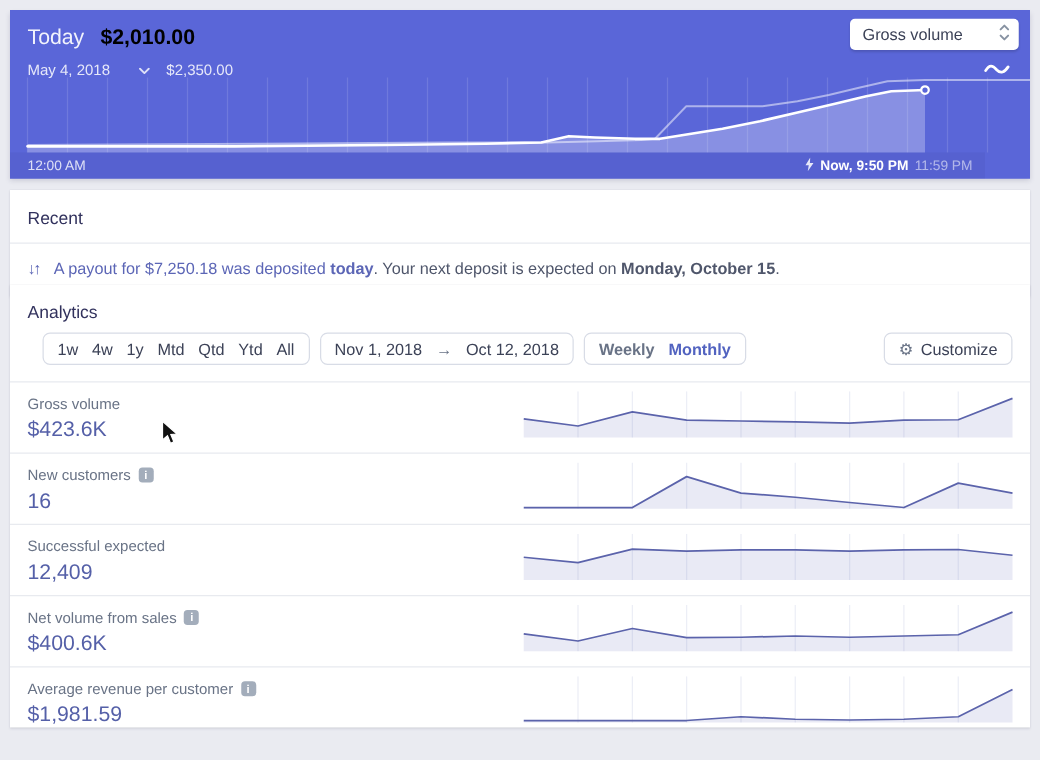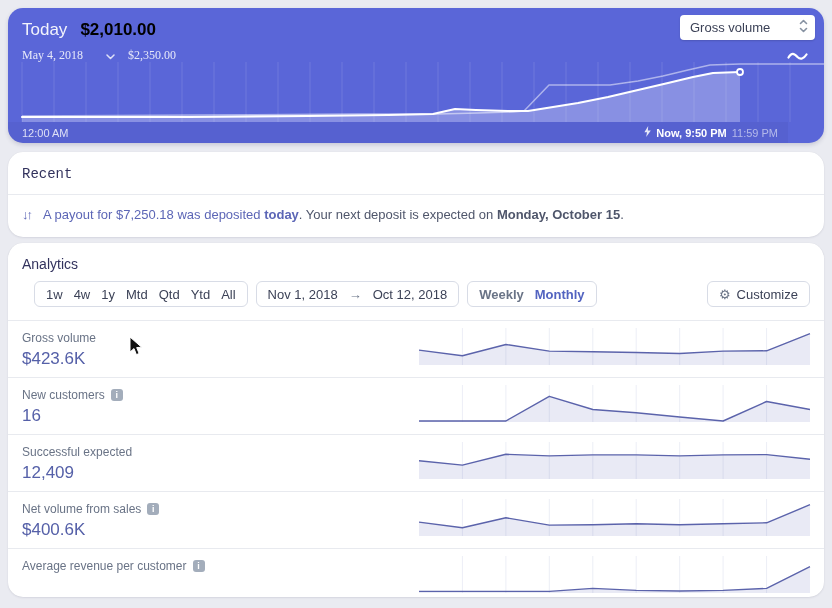--- a/index.html
+++ b/index.html
@@ -5,36 +5,36 @@
   * { box-sizing: border-box; margin: 0; padding: 0; }
   html,body { width: 832px; height: 608px; overflow: hidden; }
   body {
     font-family: "Liberation Sans", sans-serif;
     background: #eaebf1;
     position: relative;
     color: #3c4257;
   }
   .card {
     position: absolute; left: 8px; width: 816px;
-    background: #fff; border-radius: 15px;
+    background: #fff; border-radius: 0;
     box-shadow: 0 1px 2px rgba(50,50,93,0.1), 0 0 1px rgba(0,0,0,0.08);
   }
   
   .hero {
     top: 8px; height: 135px;
     background: #5a66d8; color: #fff; overflow: hidden;
     box-shadow: 0 2px 4px rgba(50,50,93,0.18);
   }
   .hero-chart { position: absolute; left: 0; top: 0; width: 816px; height: 135px; }
   .hero-top { position: absolute; left: 14px; top: 12px; z-index: 2; }
   .hero-line1 { display: flex; align-items: baseline; gap: 13px; }
   .hero-title { font-size: 17px; font-weight: 400; color: rgba(255,255,255,0.92); }
   .hero-amount { font-size: 17px; font-weight: 700; color: #000000; }
-  .hero-line2 { display: flex; align-items: center; gap: 9px; margin-top: 7px;
-                font-size: 12px; color: rgba(255,255,255,0.85); font-family: Liberation Serif, serif; }
+  .hero-line2 { display: flex; align-items: flex-end; gap: 9px; margin-top: 7px;
+                font-size: 12px; color: rgba(255,255,255,0.85); }
   .hero-line2 .chev { margin: 2px 4px 0 14px; }
   .metric-select {
     position: absolute; right: 9px; top: 7px; z-index: 2;
     width: 135px; height: 25px; background: #fff; border-radius: 4px;
     display: flex; align-items: center; justify-content: space-between;
     padding: 0 7px 0 10px; font-size: 13px; color: #3c4257; cursor: default;
     box-shadow: 0 1px 2px rgba(0,0,0,0.15);
   }
   .wave-ico { position: absolute; right: 16px; top: 40px; z-index: 2; }
   .hero-footer {
@@ -42,29 +42,29 @@
     background: rgba(10,14,60,0.05);
     display: flex; align-items: center; justify-content: space-between;
     padding: 0 10px 0 14px; font-size: 11px;
   }
   .hf-left { color: rgba(255,255,255,0.8); }
   .hf-right { display: flex; align-items: center; gap: 5px; }
   .hf-now { color: #fff; font-weight: 700; }
   .hf-end { color: rgba(255,255,255,0.55); font-weight: 400; }
   
   .recent { top: 152px; height: 85px; }
-  .recent-head { padding: 14px 14px 12px; font-size: 14px; color: #32325d; font-weight: 500; font-family: Liberation Mono, monospace; }
+  .recent-head { padding: 14px 14px 12px; font-size: 14px; color: #32325d; font-weight: 500; }
   .recent-divider { border-top: 1px solid #e8eaef; }
   .payout-row { display: flex; align-items: center; gap: 10px; padding: 12px 14px; font-size: 13px; }
   .payout-arrows { color: #5c66b6; font-weight: 700; font-size: 13px; letter-spacing: -2px; padding-right: 2px; }
   .payout-link { color: #5c66b6; }
   .payout-link b, .payout-rest b { font-weight: 700; }
   .payout-rest { color: #4f566b; margin-top: 27px; }
   
-  .analytics { top: 243px; height: 354px; overflow: hidden; }
+  .analytics { top: 228px; height: 354px; overflow: hidden; }
   .an-head { padding: 13px 14px 0; }
   .an-title { font-size: 14px; color: #32325d; font-weight: 500; }
   .an-controls { display: flex; align-items: center; margin-top: 9px; position: relative; margin-left: 12px; }
   .ctl-box {
     height: 26px; border: 1px solid #d8dce6; border-radius: 6px; background: #fff;
     display: flex; align-items: center; font-size: 13px; color: #3c4257;
     padding: 0 11px; gap: 11px; margin-right: 8px; cursor: default;
   }
   .ctl-box .opt { cursor: pointer; }
   .toggle-weekly { color: #697386; font-weight: bold; }
@@ -290,20 +290,21 @@
           <line x1="349.6" y1="0" x2="349.6" y2="37" stroke="#eceef6" stroke-width="1"></line>
           <polygon points="2.0,23.1 45.4,28.8 88.9,18.8 132.3,26.1 175.8,25.8 219.2,24.8 262.7,25.8 306.1,24.8 349.6,23.8 393.0,5.7 393.0,37 2.0,37" fill="rgba(98,107,183,0.14)"></polygon>
           <polyline points="2.0,23.1 45.4,28.8 88.9,18.8 132.3,26.1 175.8,25.8 219.2,24.8 262.7,25.8 306.1,24.8 349.6,23.8 393.0,5.7" fill="none" stroke="#5b63ab" stroke-width="1.4" stroke-linejoin="round"></polyline>
         </svg>
     </div>
     <div class="metric-row">
       <div class="m-label">
           <span>Average revenue per customer</span>
           <i class="info-ico">i</i>
         </div>
+      <div class="m-value">$1,981.59</div>
       <svg class="spark" width="395" height="40" viewBox="0 0 395 40">
           <line x1="45.4" y1="0" x2="45.4" y2="37" stroke="#eceef6" stroke-width="1"></line>
           <line x1="88.9" y1="0" x2="88.9" y2="37" stroke="#eceef6" stroke-width="1"></line>
           <line x1="132.3" y1="0" x2="132.3" y2="37" stroke="#eceef6" stroke-width="1"></line>
           <line x1="175.8" y1="0" x2="175.8" y2="37" stroke="#eceef6" stroke-width="1"></line>
           <line x1="219.2" y1="0" x2="219.2" y2="37" stroke="#eceef6" stroke-width="1"></line>
           <line x1="262.7" y1="0" x2="262.7" y2="37" stroke="#eceef6" stroke-width="1"></line>
           <line x1="306.1" y1="0" x2="306.1" y2="37" stroke="#eceef6" stroke-width="1"></line>
           <line x1="349.6" y1="0" x2="349.6" y2="37" stroke="#eceef6" stroke-width="1"></line>
           <polygon points="2.0,35.4 45.4,35.4 88.9,35.4 132.3,35.4 175.8,32.4 219.2,34.4 262.7,35.0 306.1,34.4 349.6,32.4 393.0,10.6 393.0,37 2.0,37" fill="rgba(98,107,183,0.14)"></polygon>

